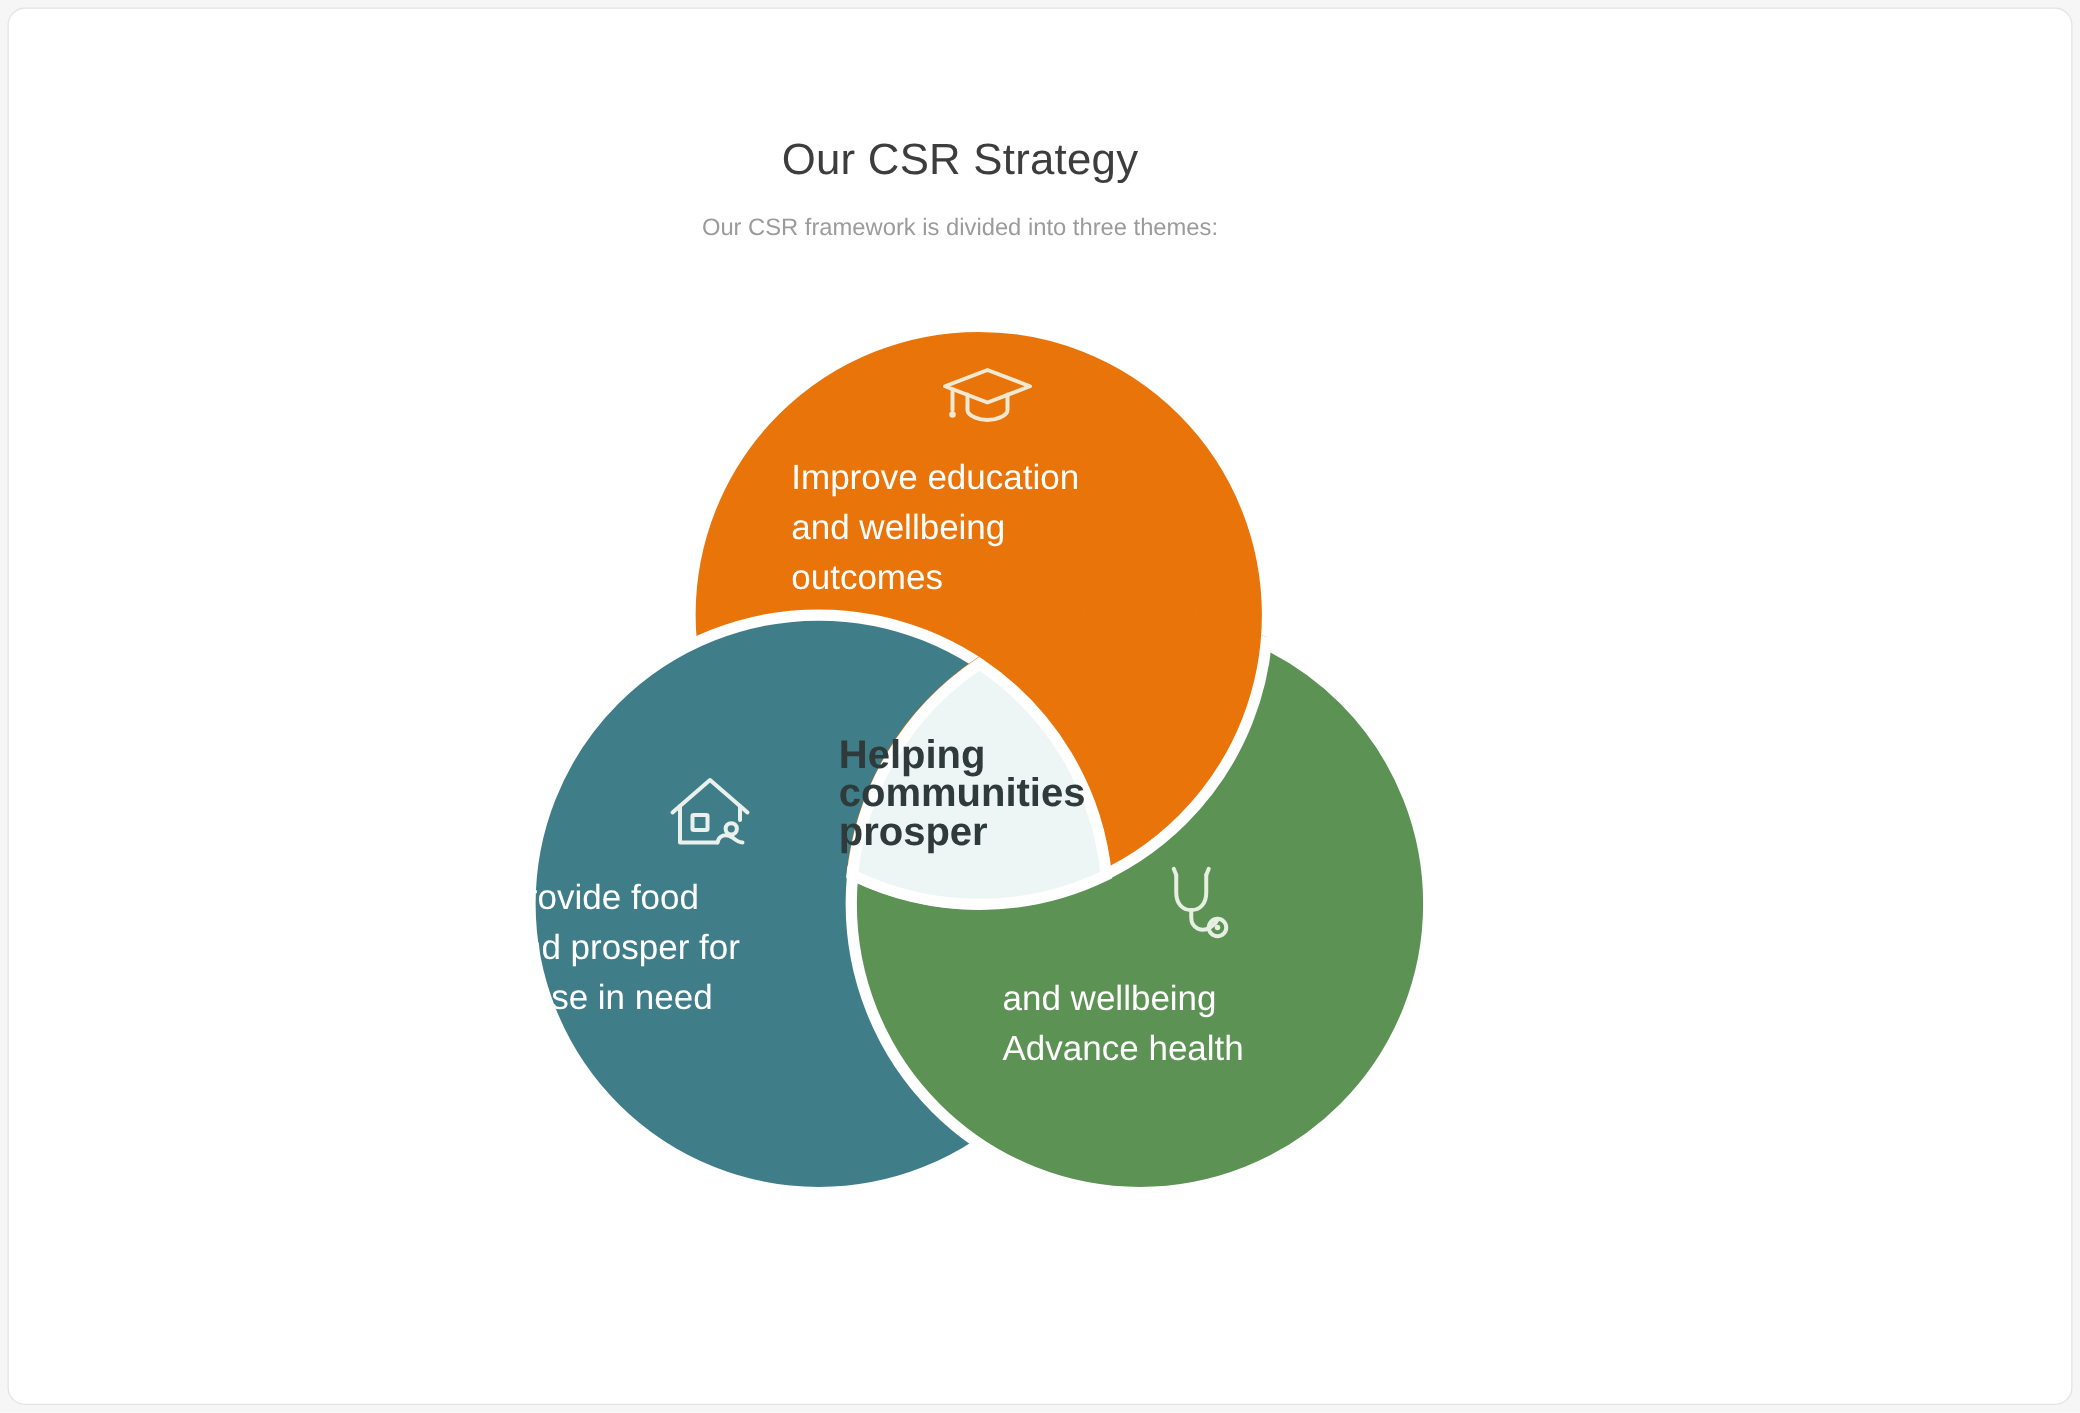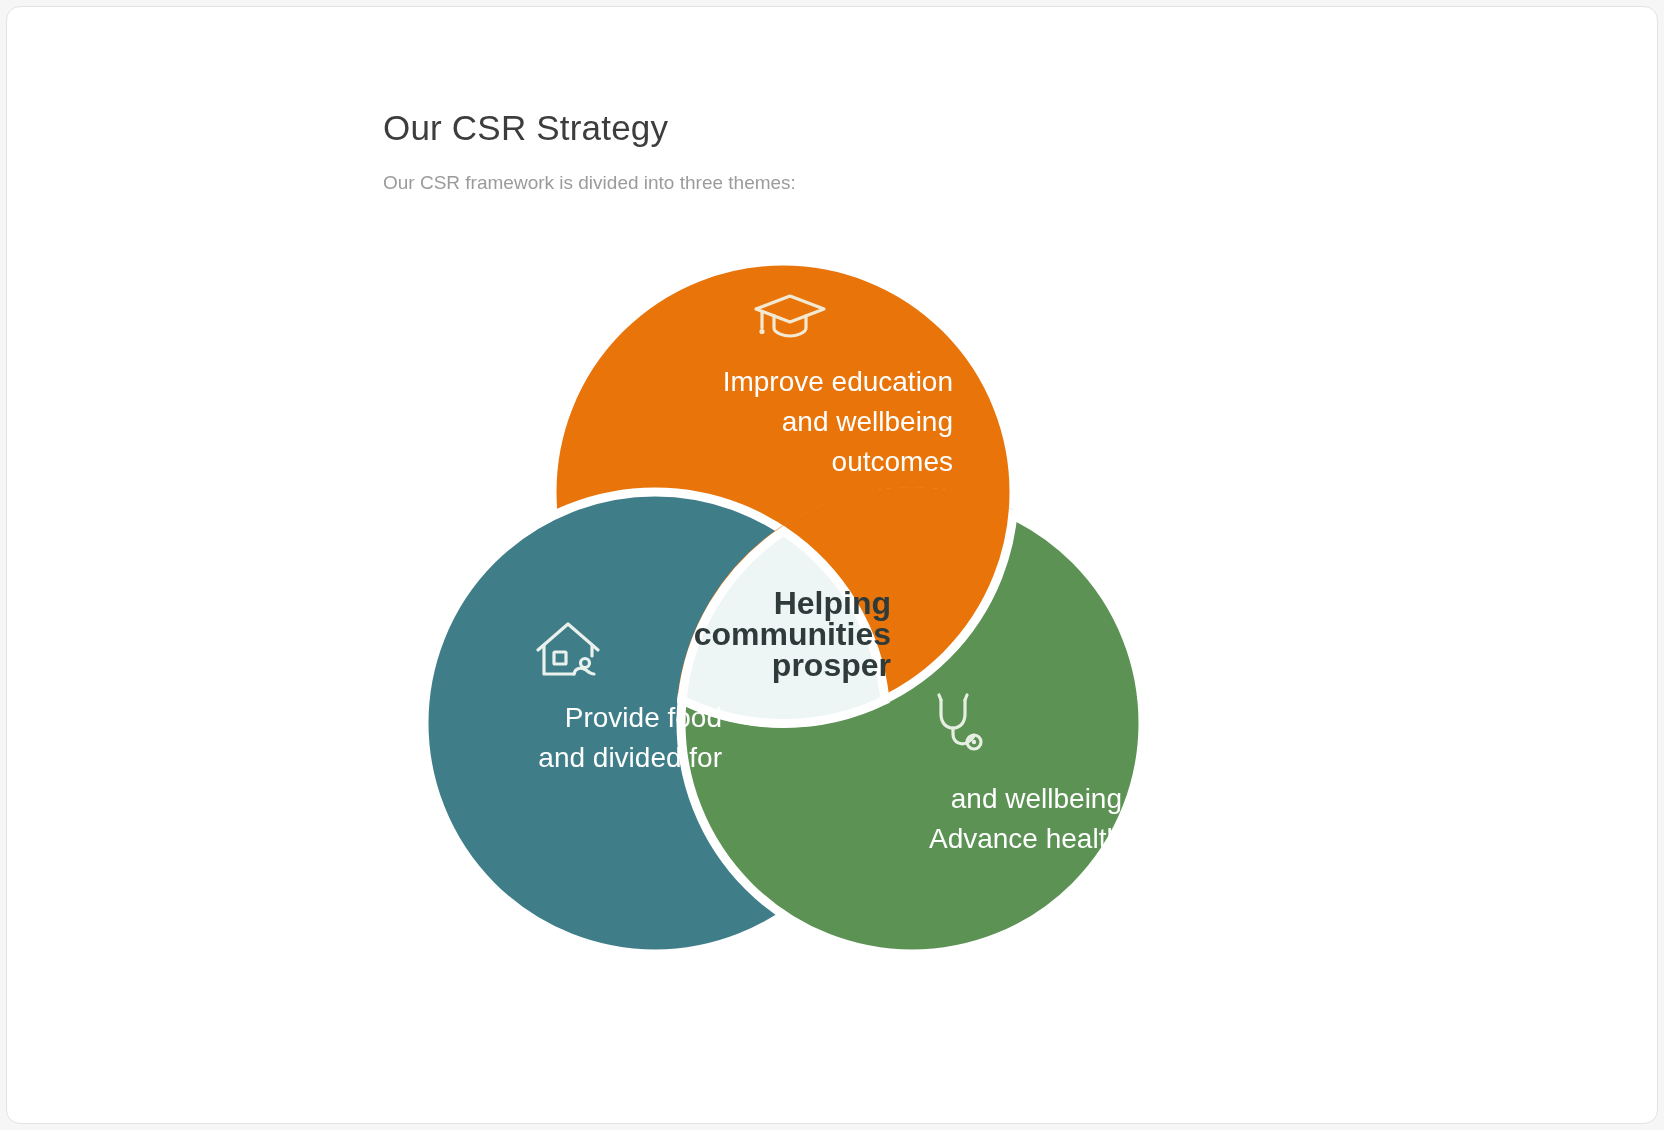--- a/index.html
+++ b/index.html
@@ -17,23 +17,23 @@
     border: 1px solid var(--card-border, #e3e3e3);
     border-radius: 14px;
   }
   .stage {
     position: absolute;
     left: 0; top: 0;
     width: 1664px; height: 1130px;
   }
   .heading {
     position: absolute;
-    left: 383px; top: 108px;
+    left: 368px; top: 108px;
     width: 800px;
-    text-align: left;
+    text-align: center;
   }
   .title {
     font-size: 35px;
     line-height: 40px;
     font-weight: 500;
     color: var(--title, #3d3d3d);
     letter-spacing: 0.2px;
   }
   .subtitle {
     margin-top: 18px;
@@ -42,21 +42,21 @@
     font-weight: 400;
     color: var(--subtitle, #9b9b9b);
   }
   .venn-svg {
     position: absolute;
     left: 0; top: 0;
     width: 1664px; height: 1130px;
   }
   .label {
     position: absolute;
-    text-align: right;
+    text-align: left;
     color: var(--circle-label, #ffffff);
     font-size: 28px;
     line-height: 40px;
     font-weight: 400;
   }
   .label .line { display: block; white-space: nowrap; }
   .label-education   { left: 633px; top: 362px; width: 320px; }
   .label-foodshelter { left: 402px; top: 698px; width: 320px; }
   .label-health      { left: 802px; top: 779px; width: 320px; }
   .label-center {
@@ -127,21 +127,22 @@
   </svg>
 
   <div class="label label-education">
     <span class="line">Improve education</span>
     <span class="line">and wellbeing</span>
     <span class="line">outcomes</span>
   </div>
 
   <div class="label label-foodshelter">
     <span class="line">Provide food</span>
-    <span class="line">and divided for</span>
+    <span class="line">and prosper for</span>
+    <span class="line">those in need</span>
   </div>
 
   <div class="label label-health">
     <span class="line">and wellbeing</span>
     <span class="line">Advance health</span>
   </div>
 
   <div class="label label-center">
     <span class="line">Helping</span>
     <span class="line">communities</span>

